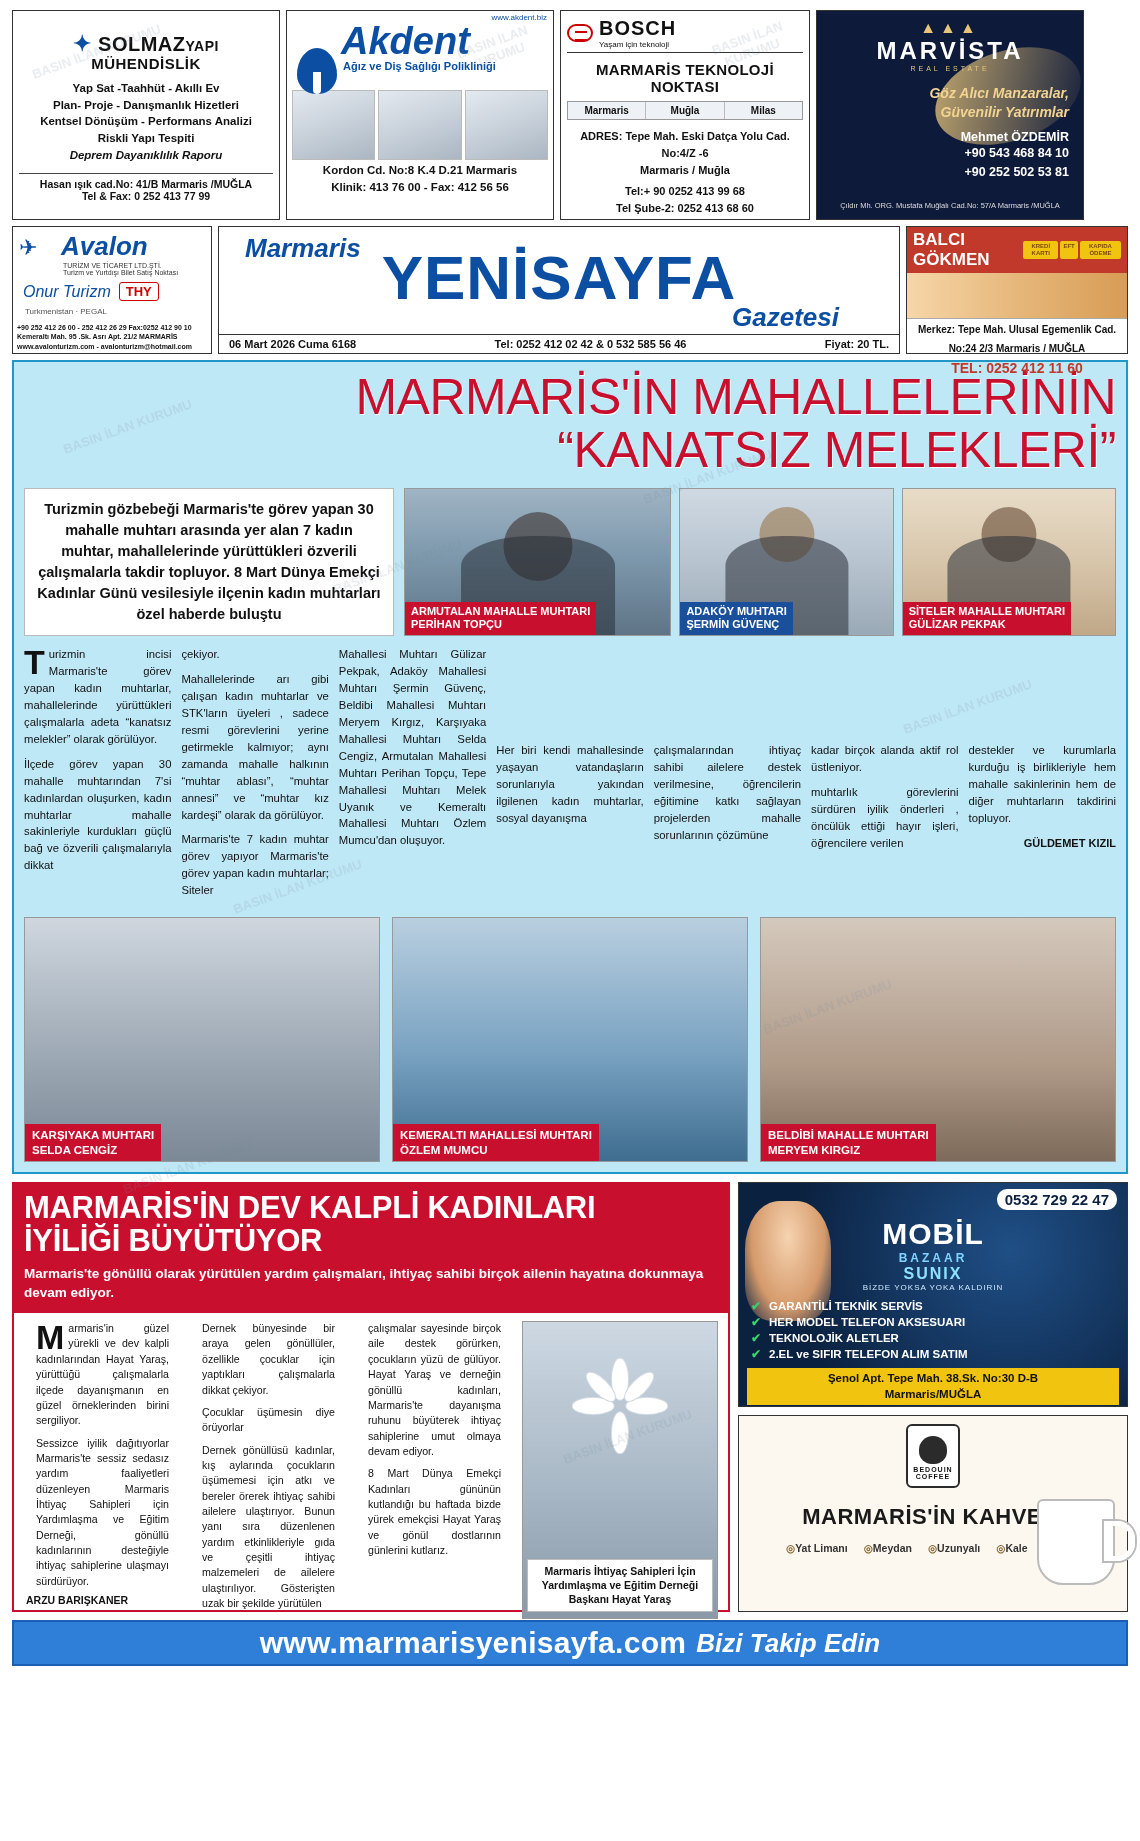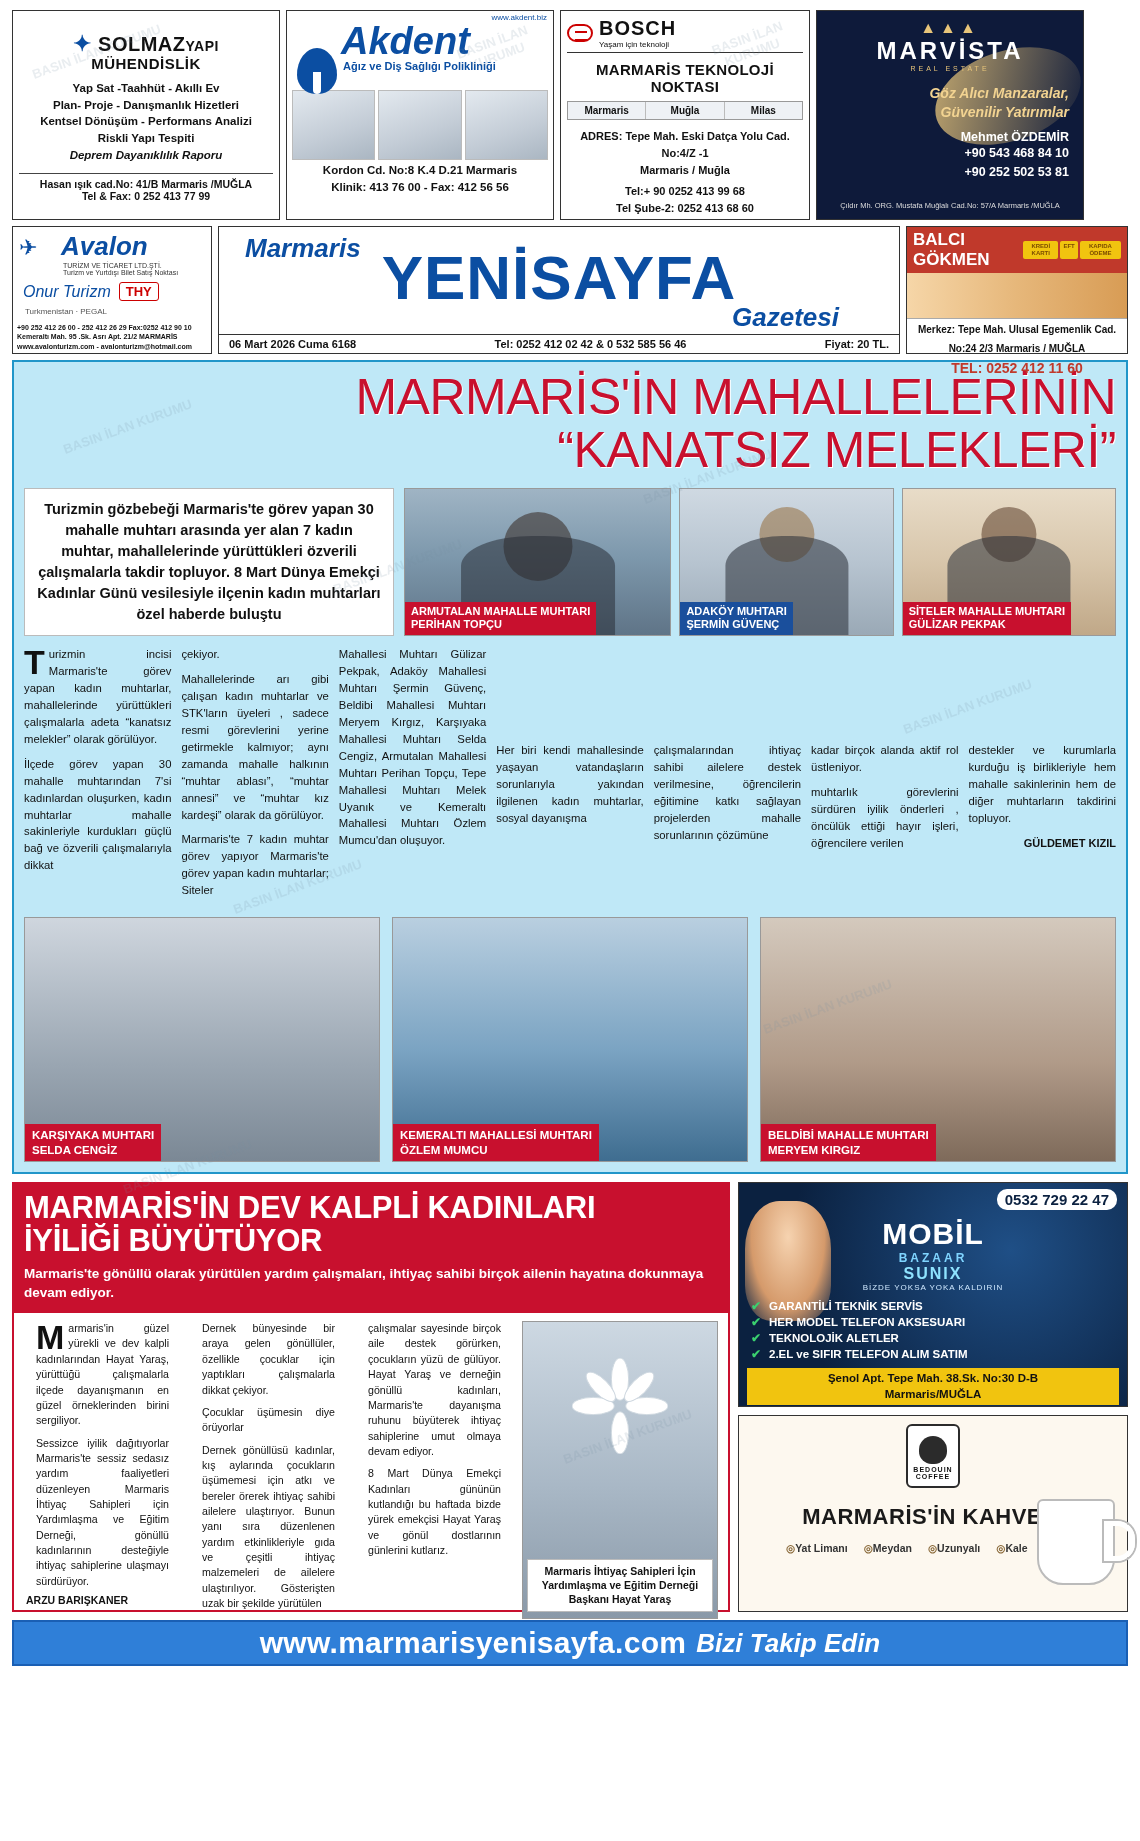--- a/index.html
+++ b/index.html
@@ -216,21 +216,21 @@
           <div class="bosch-name">BOSCH</div>
           <div class="bosch-slog">Yaşam için teknoloji</div>
         </div>
       </div>
       <div class="bosch-title">MARMARİS TEKNOLOJİ NOKTASI</div>
       <div class="bosch-cities">
         <span>Marmaris</span>
         <span>Muğla</span>
         <span>Milas</span>
       </div>
-      <div class="bosch-addr">ADRES: Tepe Mah. Eski Datça Yolu Cad. No:4/Z -1</div>
+      <div class="bosch-addr">ADRES: Tepe Mah. Eski Datça Yolu Cad. No:4/Z -6</div>
       <div class="bosch-addr" style="margin-top:0">Marmaris / Muğla</div>
       <div class="bosch-addr" style="margin-top:4px">Tel:+ 90 0252 413 99 68</div>
       <div class="bosch-addr" style="margin-top:0">Tel Şube-2: 0252 413 68 60</div>
       <div class="wm" style="left:130px;top:20px;">BASIN İLAN KURUMU</div>
     </div>
 
     <div class="ad ad4">
       <div class="mv-swoosh"></div>
       <div class="mv-wrap">
         <div class="mv-logo">

